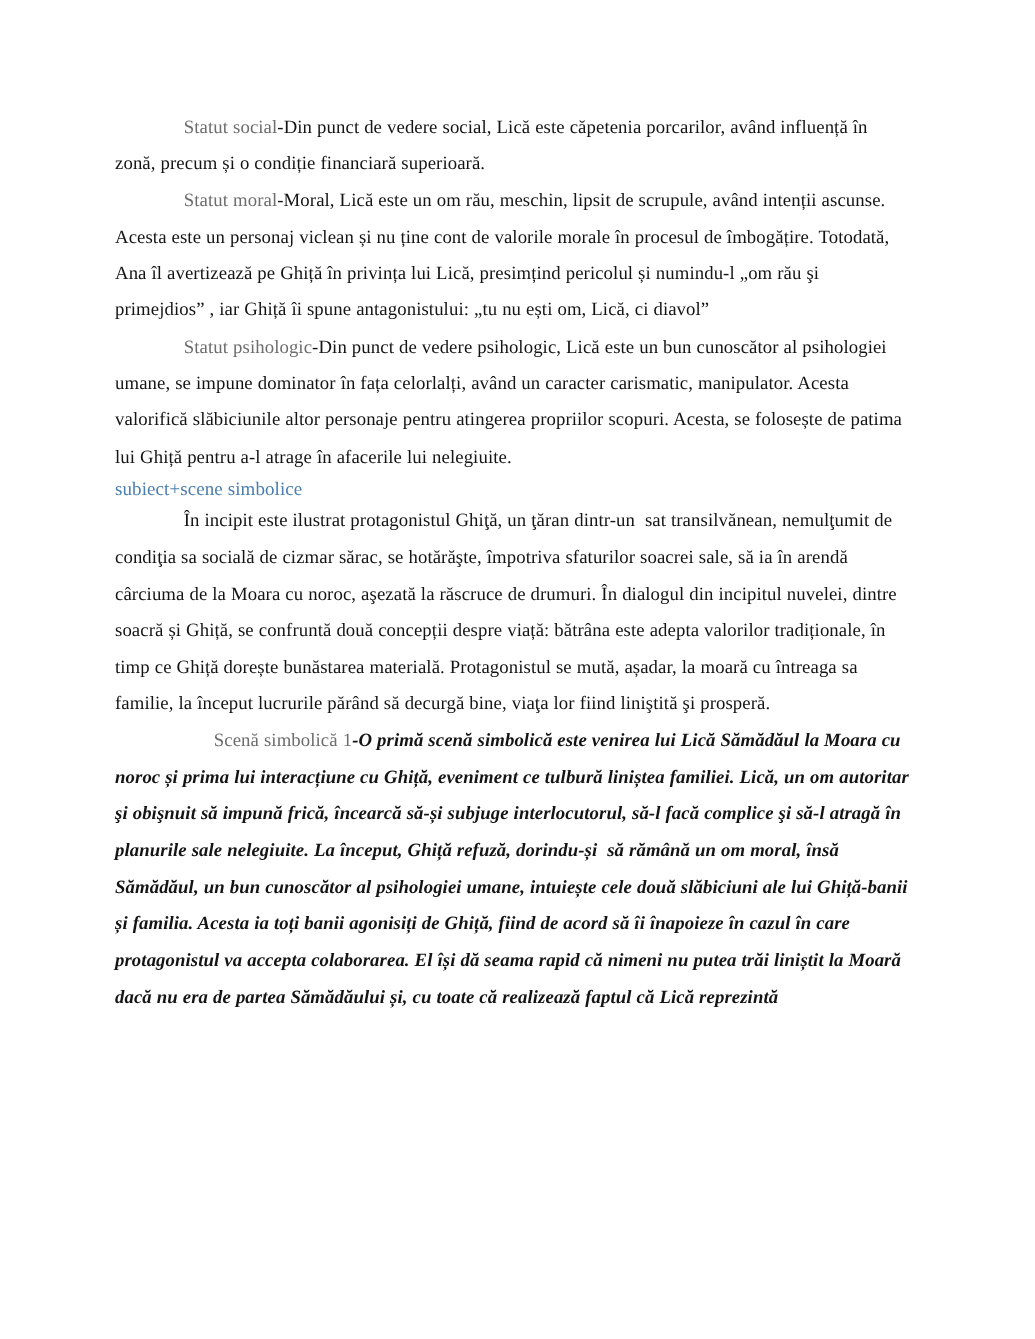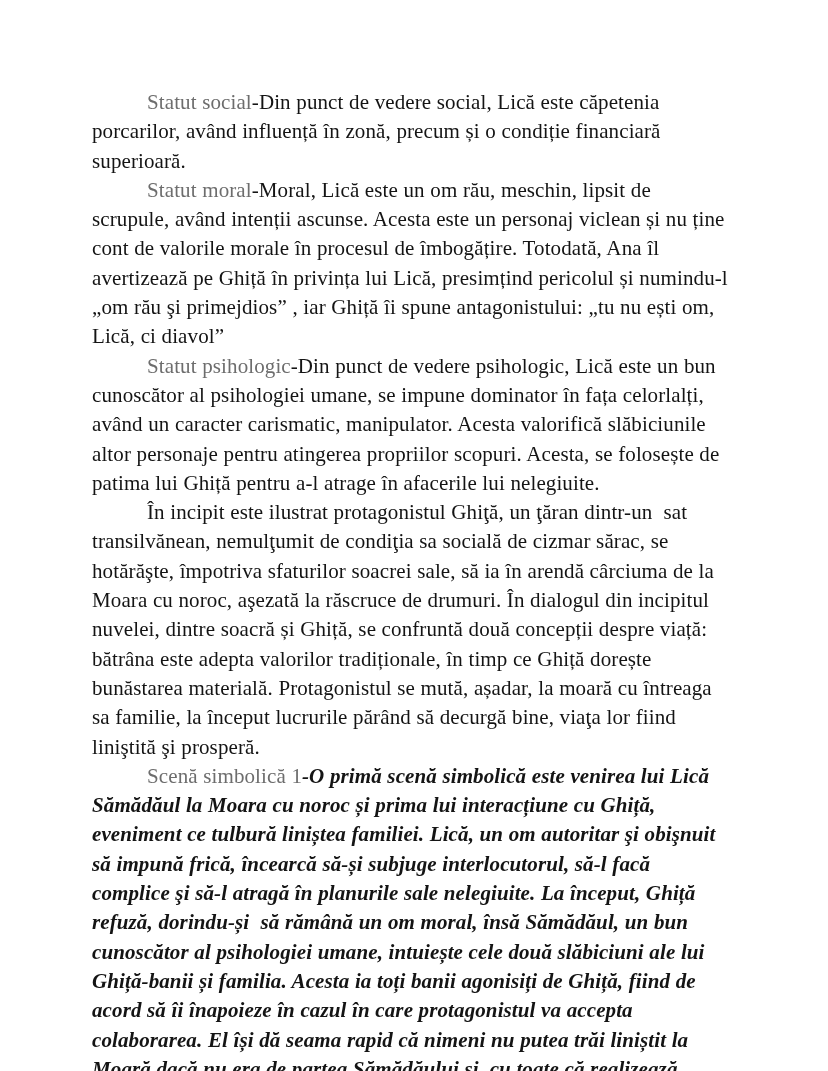--- a/index.html
+++ b/index.html
@@ -22,21 +22,21 @@
   .doc-body {
     position: absolute;
     left: 92px;
     top: 88px;
     width: 636px;
   }
 
   
   .para {
     font-family: "Liberation Serif", "DejaVu Serif", serif;
-    font-size: 21px;
+    font-size: 15px;
     line-height: 29.3px;
     color: #141414;
     margin: 0;
     text-align: left;
     text-indent: 55px;
     letter-spacing: 0.005em;
     word-spacing: 0.01em;
     -webkit-font-smoothing: antialiased;
   }
 
@@ -62,38 +62,40 @@
     font-style: italic;
     font-weight: bold;
   }
 
   .para.italic-para {
     font-style: italic;
   }
 
   .para.italic-para .label-lead {
     font-style: normal;
+    margin-left: 24px;
   }
 
   
   .keepspace {
     white-space: pre-wrap;
   }
 </style>
 </head>
 <body>
 
 <div class="page">
   <div class="doc-body">
 
     <p class="para"><span class="label-lead">Statut social</span><span class="keepspace">-Din punct de vedere social, Lică este căpetenia porcarilor, având influență în zonă, precum și o condiție financiară superioară.</span></p>
 
     <p class="para"><span class="label-lead">Statut moral</span><span class="keepspace">-Moral, Lică este un om rău, meschin, lipsit de scrupule, având intenții ascunse. Acesta este un personaj viclean și nu ține cont de valorile morale în procesul de îmbogățire. Totodată, Ana îl avertizează pe Ghiță în privința lui Lică, presimțind pericolul și numindu-l „om rău şi primejdios” , iar Ghiță îi spune antagonistului: „tu nu ești om, Lică, ci diavol”</span></p>
 
     <p class="para"><span class="label-lead">Statut psihologic</span><span class="keepspace">-Din punct de vedere psihologic, Lică este un bun cunoscător al psihologiei umane, se impune dominator în fața celorlalți, având un caracter carismatic, manipulator. Acesta valorifică slăbiciunile altor personaje pentru atingerea propriilor scopuri. Acesta, se folosește de patima lui Ghiță pentru a-l atrage în afacerile lui nelegiuite.</span></p>
 
+    <p class="annot-line">subiect+scene simbolice</p>
 
     <p class="para"><span class="keepspace">În incipit este ilustrat protagonistul Ghiţă, un ţăran dintr-un  sat transilvănean, nemulţumit de condiţia sa socială de cizmar sărac, se hotărăşte, împotriva sfaturilor soacrei sale, să ia în arendă cârciuma de la Moara cu noroc, aşezată la răscruce de drumuri. În dialogul din incipitul nuvelei, dintre soacră și Ghiță, se confruntă două concepții despre viață: bătrâna este adepta valorilor tradiționale, în timp ce Ghiță dorește bunăstarea materială. Protagonistul se mută, așadar, la moară cu întreaga sa familie, la început lucrurile părând să decurgă bine, viaţa lor fiind liniştită şi prosperă.</span></p>
 
     <p class="para italic-para"><span class="label-lead">Scenă simbolică 1</span><span class="keepspace italic-run">-O primă scenă simbolică este venirea lui Lică Sămădăul la Moara cu noroc și prima lui interacțiune cu Ghiță, eveniment ce tulbură liniștea familiei. Lică, un om autoritar şi obişnuit să impună frică, încearcă să-și subjuge interlocutorul, să-l facă complice şi să-l atragă în planurile sale nelegiuite. La început, Ghiță refuză, dorindu-și  să rămână un om moral, însă Sămădăul, un bun cunoscător al psihologiei umane, intuiește cele două slăbiciuni ale lui Ghiță-banii și familia. Acesta ia toți banii agonisiți de Ghiță, fiind de acord să îi înapoieze în cazul în care protagonistul va accepta colaborarea. El își dă seama rapid că nimeni nu putea trăi liniștit la Moară dacă nu era de partea Sămădăului și, cu toate că realizează faptul că Lică reprezintă</span></p>
 
   </div>
 </div>
 
 </body></html>

